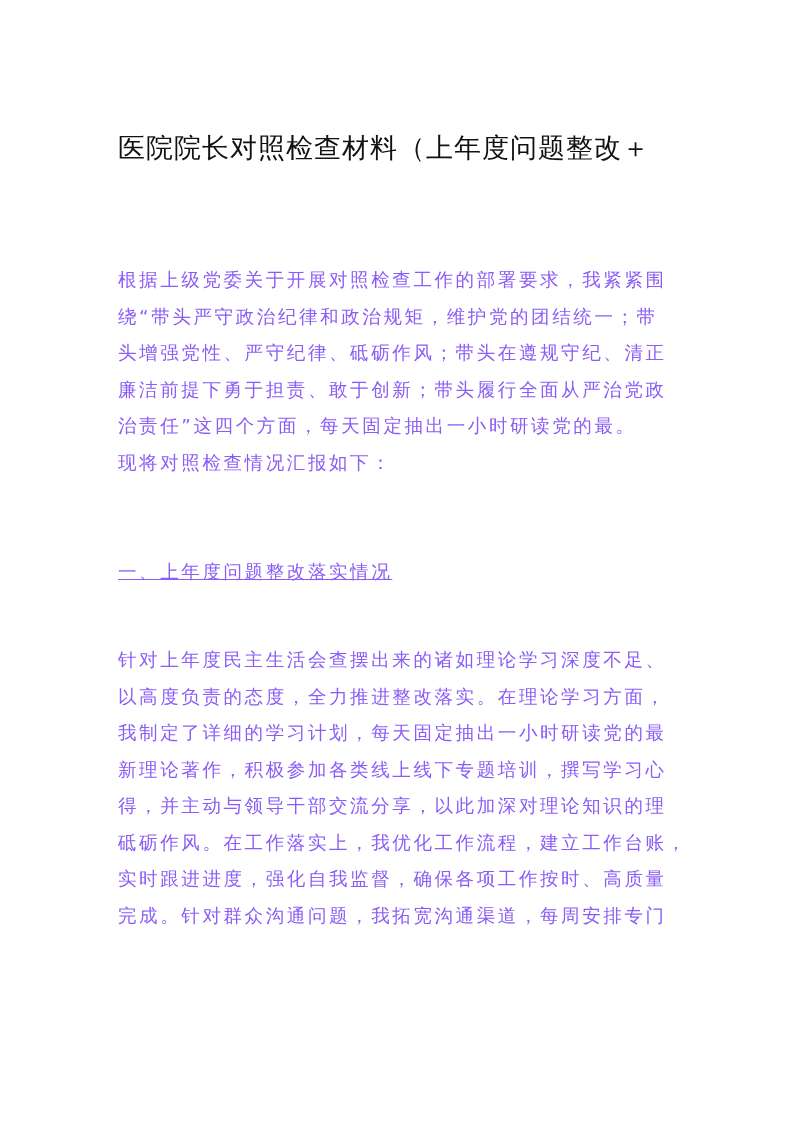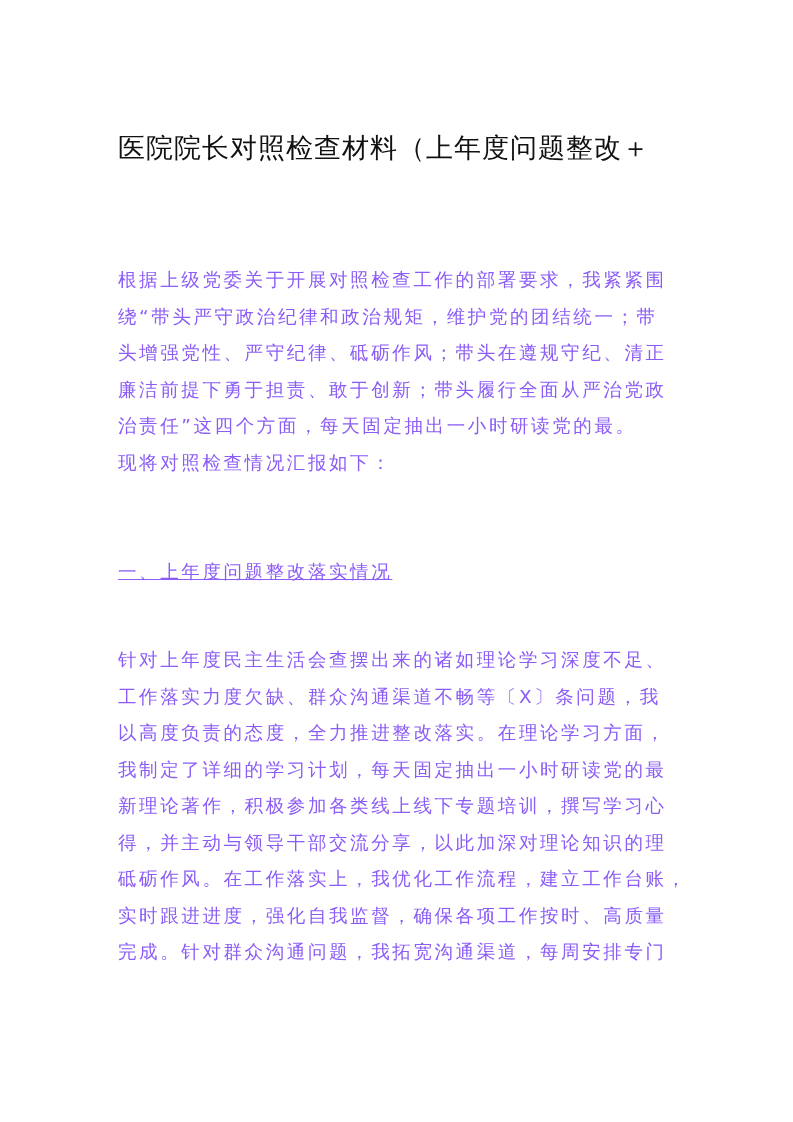--- a/index.html
+++ b/index.html
@@ -32,21 +32,20 @@
     <span class="ln">治责任”这四个方面，每天固定抽出一小时研读党的最。</span>
     <span class="ln">现将对照检查情况汇报如下：</span>
   </div>
 
   <div class="para" id="heading1">
     <span class="ln">一、上年度问题整改落实情况</span>
   </div>
 
   <div class="para" id="body1">
     <span class="ln">针对上年度民主生活会查摆出来的诸如理论学习深度不足、</span>
-    <span class="ln">工作落实力度欠缺、群众沟通渠道不畅等〔X〕条问题，我</span>
     <span class="ln">以高度负责的态度，全力推进整改落实。在理论学习方面，</span>
     <span class="ln">我制定了详细的学习计划，每天固定抽出一小时研读党的最</span>
     <span class="ln">新理论著作，积极参加各类线上线下专题培训，撰写学习心</span>
     <span class="ln">得，并主动与领导干部交流分享，以此加深对理论知识的理</span>
     <span class="ln">砥砺作风。在工作落实上，我优化工作流程，建立工作台账，</span>
     <span class="ln">实时跟进进度，强化自我监督，确保各项工作按时、高质量</span>
     <span class="ln">完成。针对群众沟通问题，我拓宽沟通渠道，每周安排专门</span>
   </div>
 </div>
 

